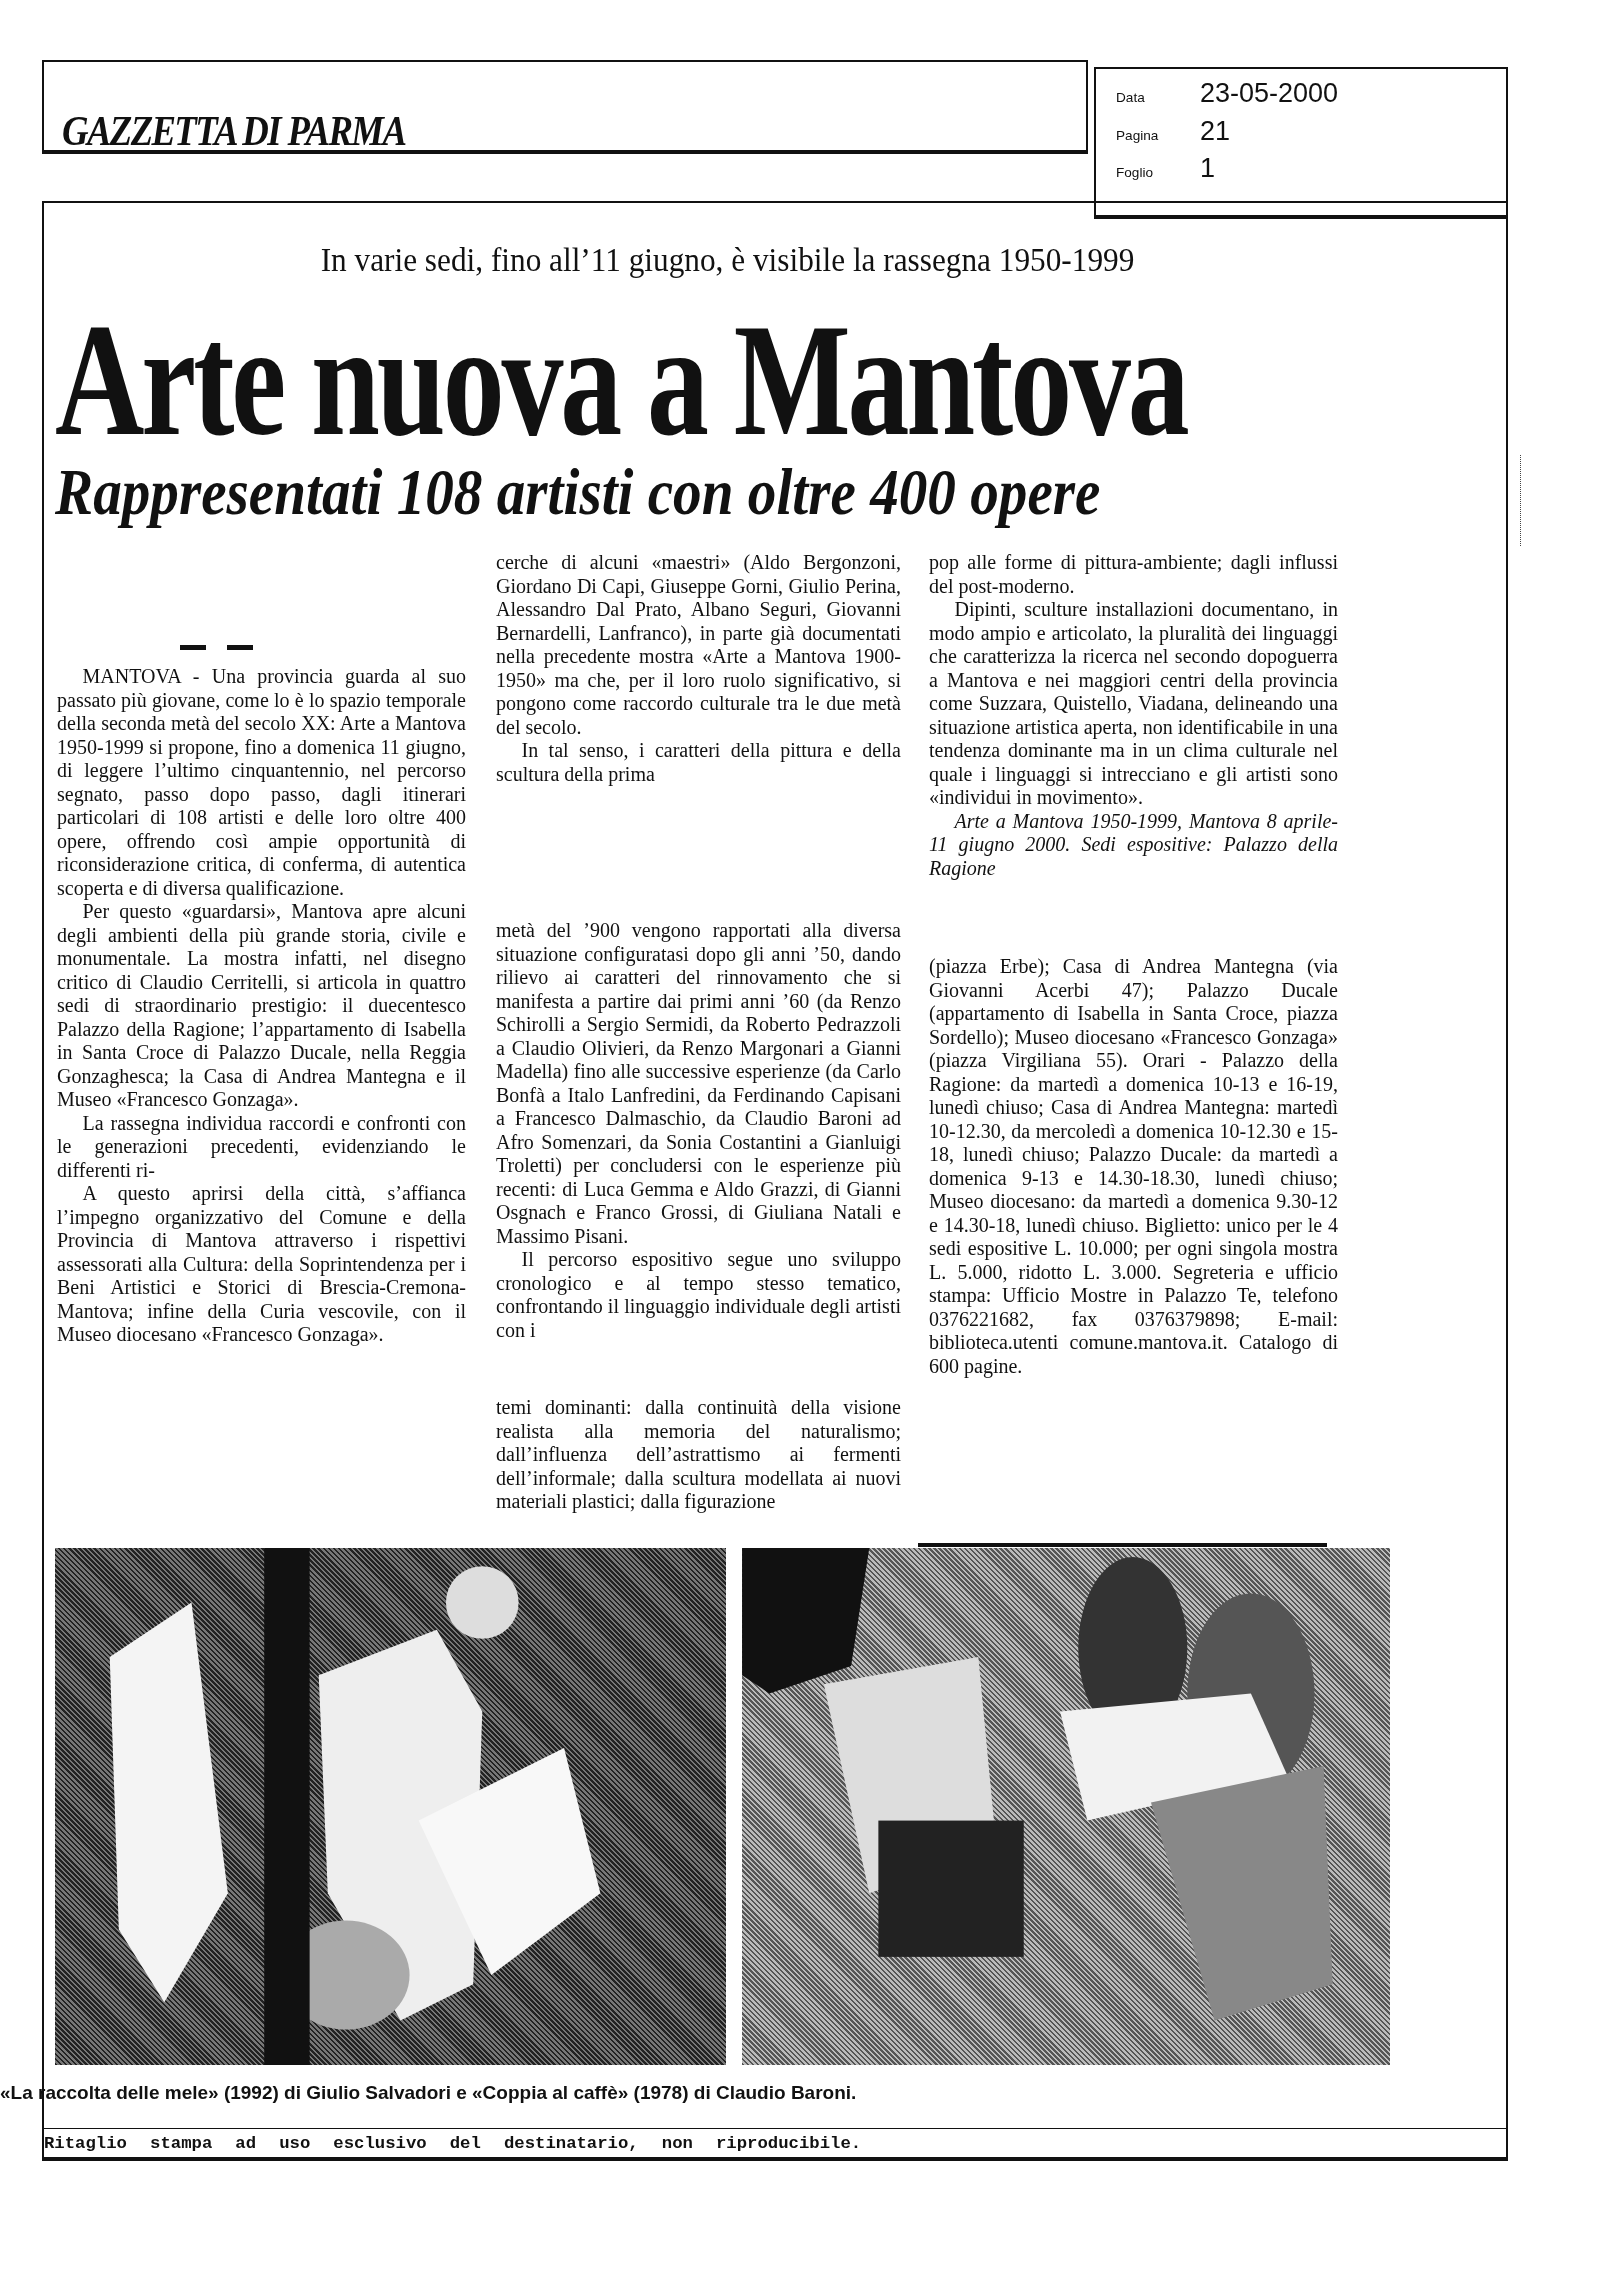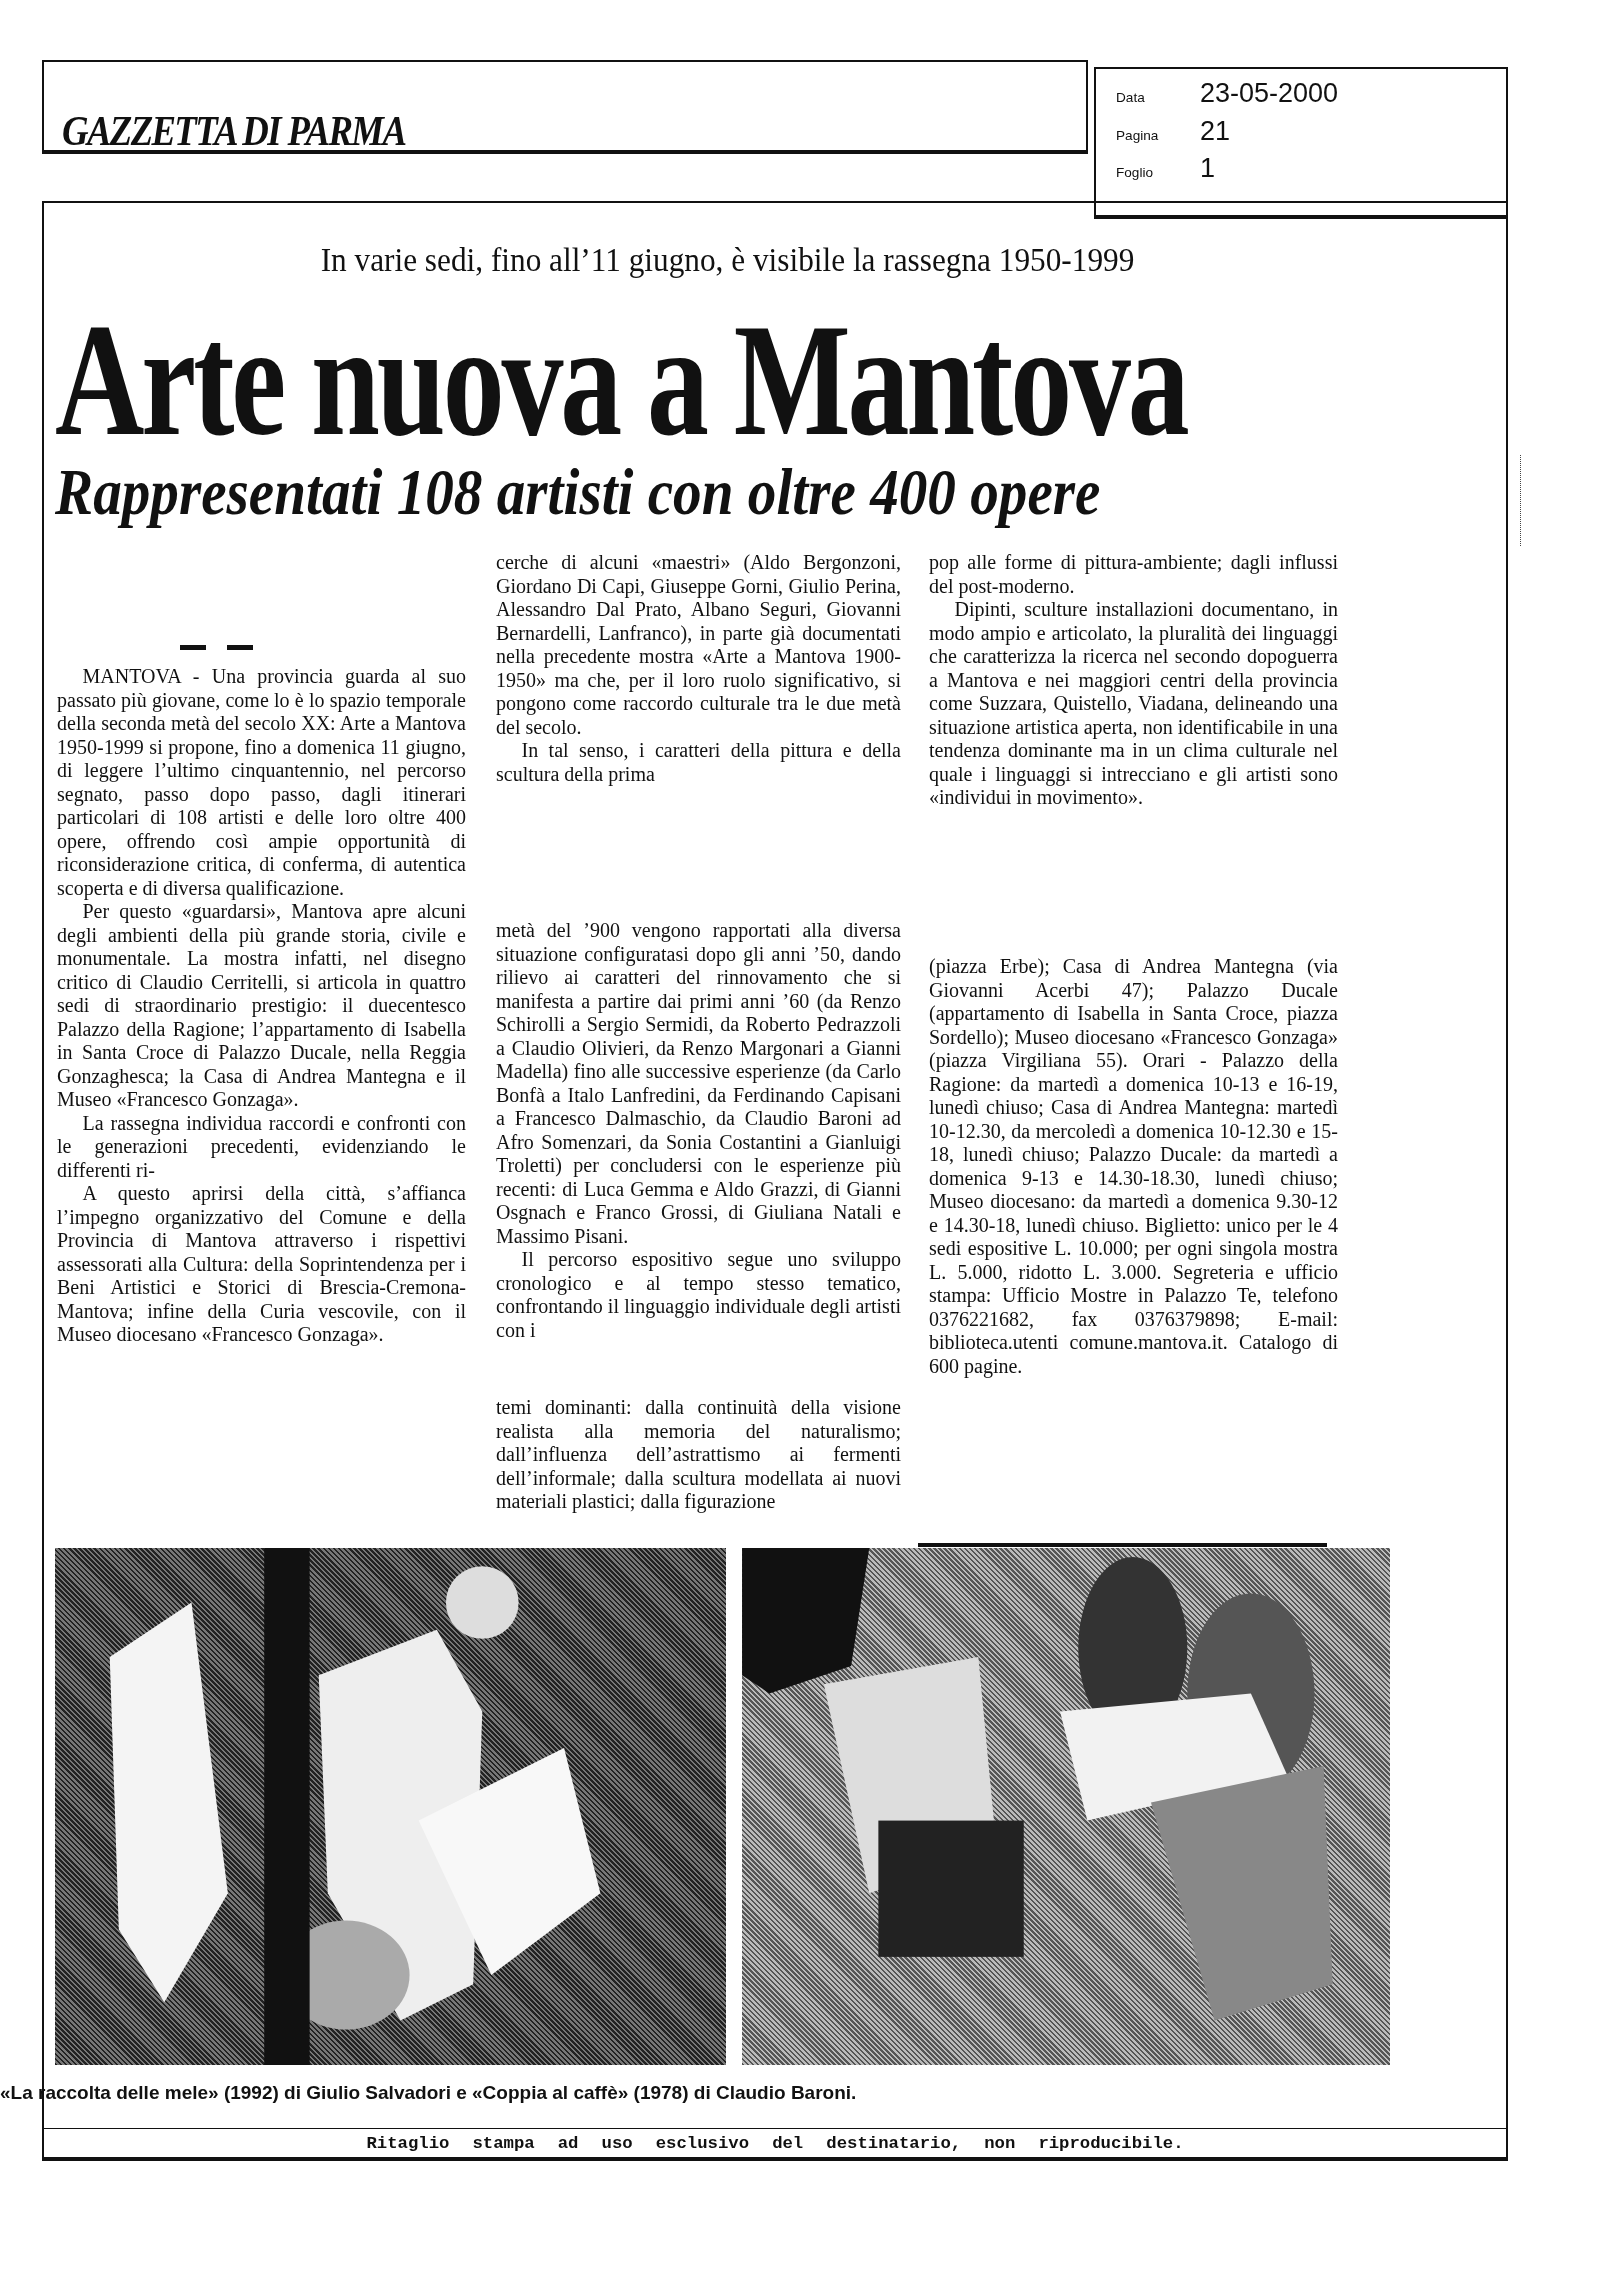--- a/index.html
+++ b/index.html
@@ -22,21 +22,21 @@
   .meta-label { font-family: "Liberation Sans", sans-serif; font-size: 13.6px; width: 84px; }
   .meta-value { font-family: "Liberation Sans", sans-serif; font-size: 27px; }
 
   .article-frame {
     position: absolute; left: 42px; top: 201px; width: 1466px; height: 1928px;
     border: 2.7px solid #111; border-bottom-width: 1.8px; box-sizing: border-box;
   }
   .footer-box {
     position: absolute; left: 42px; top: 2128px; width: 1466px; height: 33px;
     border: 2.7px solid #111; border-top-width: 1.8px; border-bottom-width: 4.5px; box-sizing: border-box;
-    display: flex; align-items: center; justify-content: center;
+    display: flex; align-items: center; 
   }
   .footer-text { font-family: "Liberation Mono", monospace; font-weight: bold; font-size: 17.3px; word-spacing: 12.7px; }
 
   .kicker {
     position: absolute; left: 0; width: 1455px; top: 241px; text-align: center;
     font-size: 34px; transform: scaleX(0.92);
   }
   .headline {
     position: absolute; left: 55px; top: 300px; width: 1436px;
     font-size: 144px; font-weight: bold; line-height: 1; letter-spacing: -3.6px;
@@ -120,20 +120,21 @@
   <p class="noindent">metà del ’900 vengono rapportati alla diversa situazione configuratasi dopo gli anni ’50, dando rilievo ai caratteri del rinnovamento che si manifesta a partire dai primi anni ’60 (da Renzo Schirolli a Sergio Sermidi, da Roberto Pedrazzoli a Claudio Olivieri, da Renzo Margonari a Gianni Madella) fino alle successive esperienze (da Carlo Bonfà a Italo Lanfredini, da Ferdinando Capisani a Francesco Dalmaschio, da Claudio Baroni ad Afro Somenzari, da Sonia Costantini a Gianluigi Troletti) per concludersi con le esperienze più recenti: di Luca Gemma e Aldo Grazzi, di Gianni Osgnach e Franco Grossi, di Giuliana Natali e Massimo Pisani.</p>
   <p>Il percorso espositivo segue uno sviluppo cronologico e al tempo stesso tematico, confrontando il linguaggio individuale degli artisti con i</p>
 </div>
 <div class="col col2c">
   <p class="noindent">temi dominanti: dalla continuità della visione realista alla memoria del naturalismo; dall’influenza dell’astrattismo ai fermenti dell’informale; dalla scultura modellata ai nuovi materiali plastici; dalla figurazione</p>
 </div>
 
 <div class="col col3a">
   <p class="noindent">pop alle forme di pittura-ambiente; dagli influssi del post-moderno.</p>
   <p>Dipinti, sculture installazioni documentano, in modo ampio e articolato, la pluralità dei linguaggi che caratterizza la ricerca nel secondo dopoguerra a Mantova e nei maggiori centri della provincia come Suzzara, Quistello, Viadana, delineando una situazione artistica aperta, non identificabile in una tendenza dominante ma in un clima culturale nel quale i linguaggi si intrecciano e gli artisti sono «individui in movimento».</p>
+  <p style="font-style:italic">Arte a Mantova 1950-1999, Mantova 8 aprile-11 giugno 2000. Sedi espositive: Palazzo della Ragione</p>
 </div>
 <div class="col col3b">
   <p class="noindent">(piazza Erbe); Casa di Andrea Mantegna (via Giovanni Acerbi 47); Palazzo Ducale (appartamento di Isabella in Santa Croce, piazza Sordello); Museo diocesano «Francesco Gonzaga» (piazza Virgiliana 55). Orari - Palazzo della Ragione: da martedì a domenica 10-13 e 16-19, lunedì chiuso; Casa di Andrea Mantegna: martedì 10-12.30, da mercoledì a domenica 10-12.30 e 15-18, lunedì chiuso; Palazzo Ducale: da martedì a domenica 9-13 e 14.30-18.30, lunedì chiuso; Museo diocesano: da martedì a domenica 9.30-12 e 14.30-18, lunedì chiuso. Biglietto: unico per le 4 sedi espositive L. 10.000; per ogni singola mostra L. 5.000, ridotto L. 3.000. Segreteria e ufficio stampa: Ufficio Mostre in Palazzo Te, telefono 0376221682, fax 0376379898; E-mail: biblioteca.utenti comune.mantova.it. Catalogo di 600 pagine.</p>
 </div>
 <div class="rule-end"></div>
 
 <div class="photo photo-left">
   <svg width="671" height="517" viewBox="0 0 738 569">
     <polygon points="60,120 150,60 190,380 120,500 70,420" fill="#f4f4f4"></polygon>
     <polygon points="290,140 420,90 470,180 460,480 380,520 300,380" fill="#eee"></polygon>

